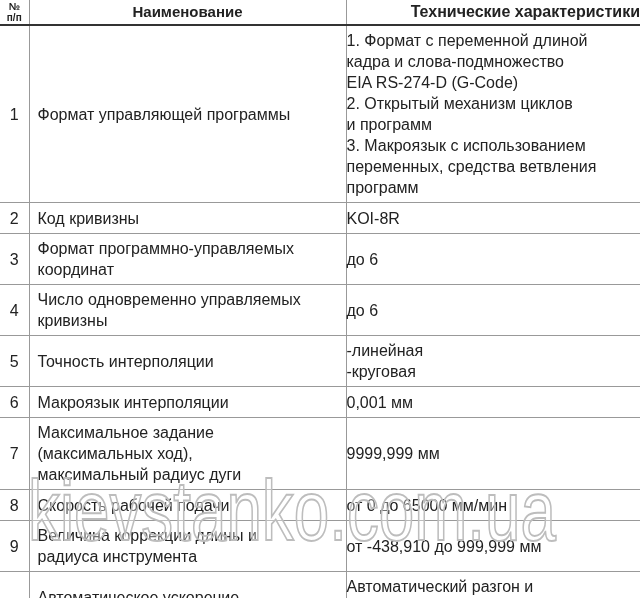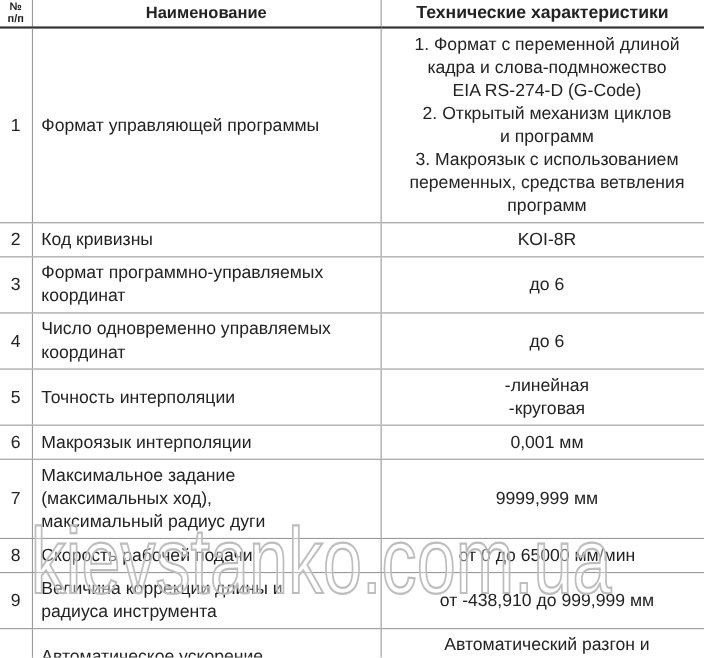--- a/index.html
+++ b/index.html
@@ -42,46 +42,43 @@
     text-align: center;
     padding: 1px 0;
   }
   th.h-name {
     font-size: 15px;
     text-align: center;
     padding-left: 0;
   }
   th.h-specs {
     font-size: 16px;
-    text-align: left;
-    padding-left: 32px;
+    text-align: right;
   }
 
   td {
     vertical-align: middle;
     font-size: 16px;
     line-height: 21px;
     border-bottom: 1px solid var(--grid, #999999);
     padding: 4px 0;
   }
   td.cell-num {
     text-align: center;
   }
   td.cell-name {
     border-left: 1px solid var(--grid, #999999);
     padding-left: 8px;
     padding-right: 6px;
     white-space: pre-line;
   }
   td.cell-specs {
     border-left: 1px solid var(--grid, #999999);
-    padding-left: 12px;
     padding-right: 4px;
     white-space: pre-line;
-    text-align: center;
   }
   th.h-name, th.h-specs { border-left: 1px solid var(--grid, #999999); }
 
   
   tbody tr:nth-of-type(1)  { height: 169px; }
   tbody tr:nth-of-type(2)  { height: 31px; }
   tbody tr:nth-of-type(3)  { height: 46px; }
   tbody tr:nth-of-type(4)  { height: 46px; }
   tbody tr:nth-of-type(5)  { height: 46px; }
   tbody tr:nth-of-type(6)  { height: 31px; }
@@ -149,21 +146,21 @@
         <tr>
           <td class="cell-num">3</td>
           <td class="cell-name">Формат программно-управляемых
 координат</td>
           <td class="cell-specs">до 6</td>
         </tr>
 
         <tr>
           <td class="cell-num">4</td>
           <td class="cell-name">Число одновременно управляемых
-координат</td>
+кривизны</td>
           <td class="cell-specs">до 6</td>
         </tr>
 
         <tr>
           <td class="cell-num">5</td>
           <td class="cell-name">Точность интерполяции</td>
           <td class="cell-specs">-линейная
 -круговая</td>
         </tr>
 

